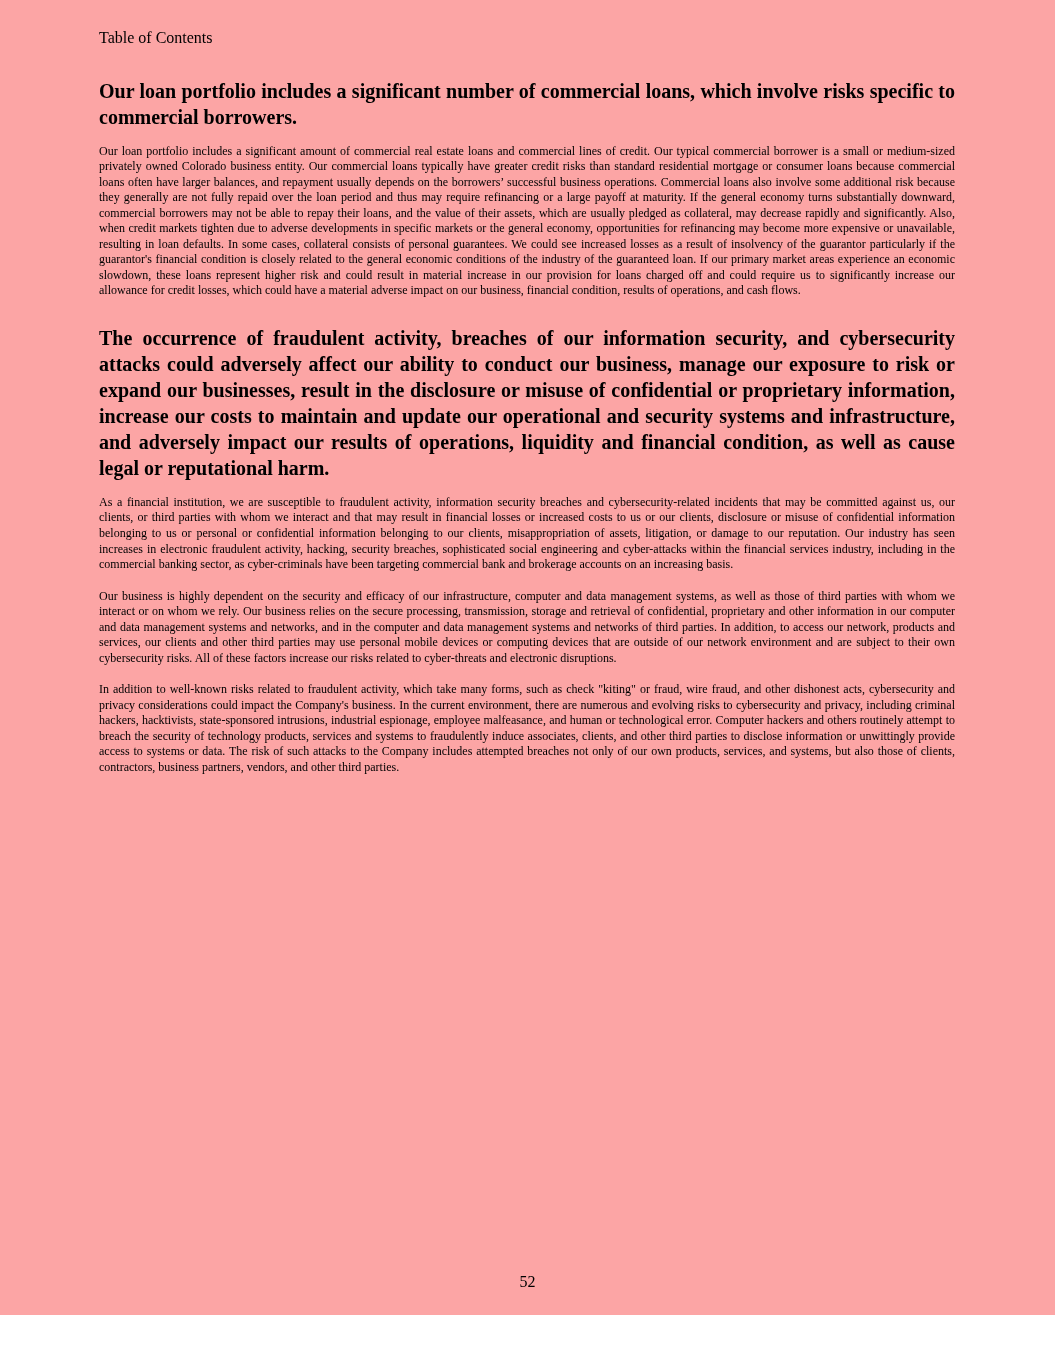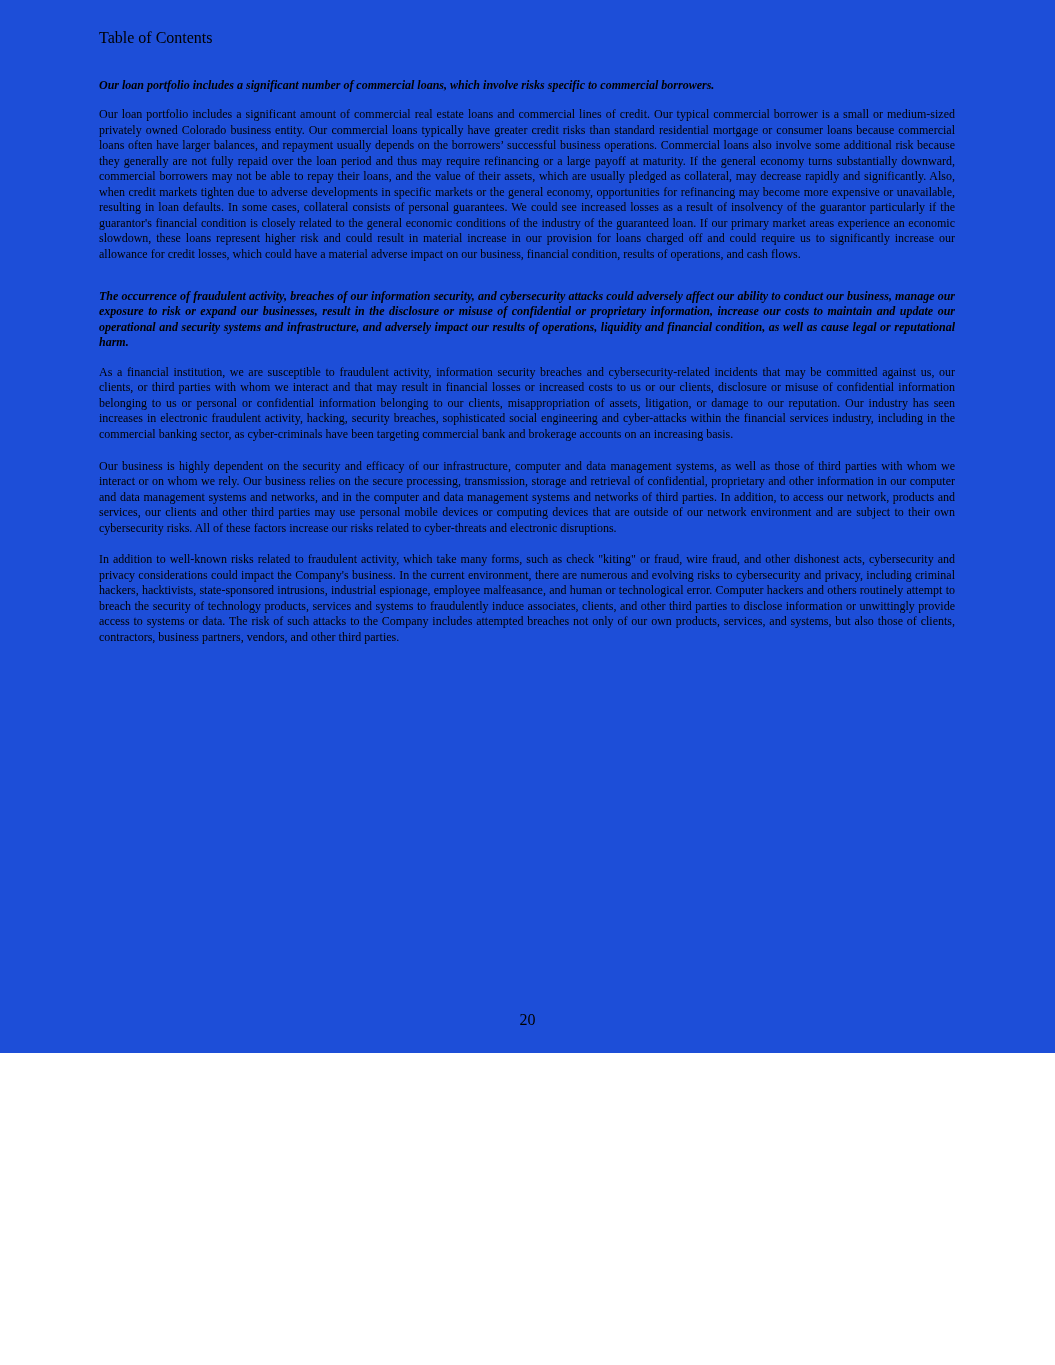--- a/index.html
+++ b/index.html
@@ -3,41 +3,40 @@
 <meta charset="utf-8">
 <style>
   html, body {
     margin: 0;
     padding: 0;
     background: #ffffff;
   }
   .page {
     position: relative;
     width: 1055px;
-    height: 1053px;
-    background: #1d4ed8;
+    height: 1315px;
+    background: #fca5a5;
     font-family: "Liberation Serif", "DejaVu Serif", serif;
     color: #000000;
     overflow: hidden;
   }
   .content {
     position: absolute;
     top: 29px;
     left: 99px;
     right: 100px;
   }
   .toc-link {
     font-size: 16px;
     line-height: 1.1;
     margin: 0 0 31px 0;
   }
   .risk-heading {
-    font-size: 12px;
+    font-size: 20px;
     font-weight: bold;
-    font-style: italic;
     line-height: 1.3;
     text-align: justify;
     margin: 4px 0 14px 0;
   }
   .body-para {
     font-size: 12px;
     line-height: 1.295;
     text-align: justify;
     margin: 0 0 16px 0;
   }
@@ -68,14 +67,14 @@
 
     <div class="section">
       <div class="risk-heading">The occurrence of fraudulent activity, breaches of our information security, and cybersecurity attacks could adversely affect our ability to conduct our business, manage our exposure to risk or expand our businesses, result in the disclosure or misuse of confidential or proprietary information, increase our costs to maintain and update our operational and security systems and infrastructure, and adversely impact our results of operations, liquidity and financial condition, as well as cause legal or reputational harm.</div>
       <p class="body-para">As a financial institution, we are susceptible to fraudulent activity, information security breaches and cybersecurity-related incidents that may be committed against us, our clients, or third parties with whom we interact and that may result in financial losses or increased costs to us or our clients, disclosure or misuse of confidential information belonging to us or personal or confidential information belonging to our clients, misappropriation of assets, litigation, or damage to our reputation. Our industry has seen increases in electronic fraudulent activity, hacking, security breaches, sophisticated social engineering and cyber-attacks within the financial services industry, including in the commercial banking sector, as cyber-criminals have been targeting commercial bank and brokerage accounts on an increasing basis.</p>
       <p class="body-para">Our business is highly dependent on the security and efficacy of our infrastructure, computer and data management systems, as well as those of third parties with whom we interact or on whom we rely. Our business relies on the secure processing, transmission, storage and retrieval of confidential, proprietary and other information in our computer and data management systems and networks, and in the computer and data management systems and networks of third parties. In addition, to access our network, products and services, our clients and other third parties may use personal mobile devices or computing devices that are outside of our network environment and are subject to their own cybersecurity risks. All of these factors increase our risks related to cyber-threats and electronic disruptions.</p>
       <p class="body-para">In addition to well-known risks related to fraudulent activity, which take many forms, such as check "kiting" or fraud, wire fraud, and other dishonest acts, cybersecurity and privacy considerations could impact the Company's business. In the current environment, there are numerous and evolving risks to cybersecurity and privacy, including criminal hackers, hacktivists, state-sponsored intrusions, industrial espionage, employee malfeasance, and human or technological error. Computer hackers and others routinely attempt to breach the security of technology products, services and systems to fraudulently induce associates, clients, and other third parties to disclose information or unwittingly provide access to systems or data. The risk of such attacks to the Company includes attempted breaches not only of our own products, services, and systems, but also those of clients, contractors, business partners, vendors, and other third parties.</p>
     </div>
 
   </div>
 
-  <div class="page-number">20</div>
+  <div class="page-number">52</div>
 </div>
 
 </body></html>

